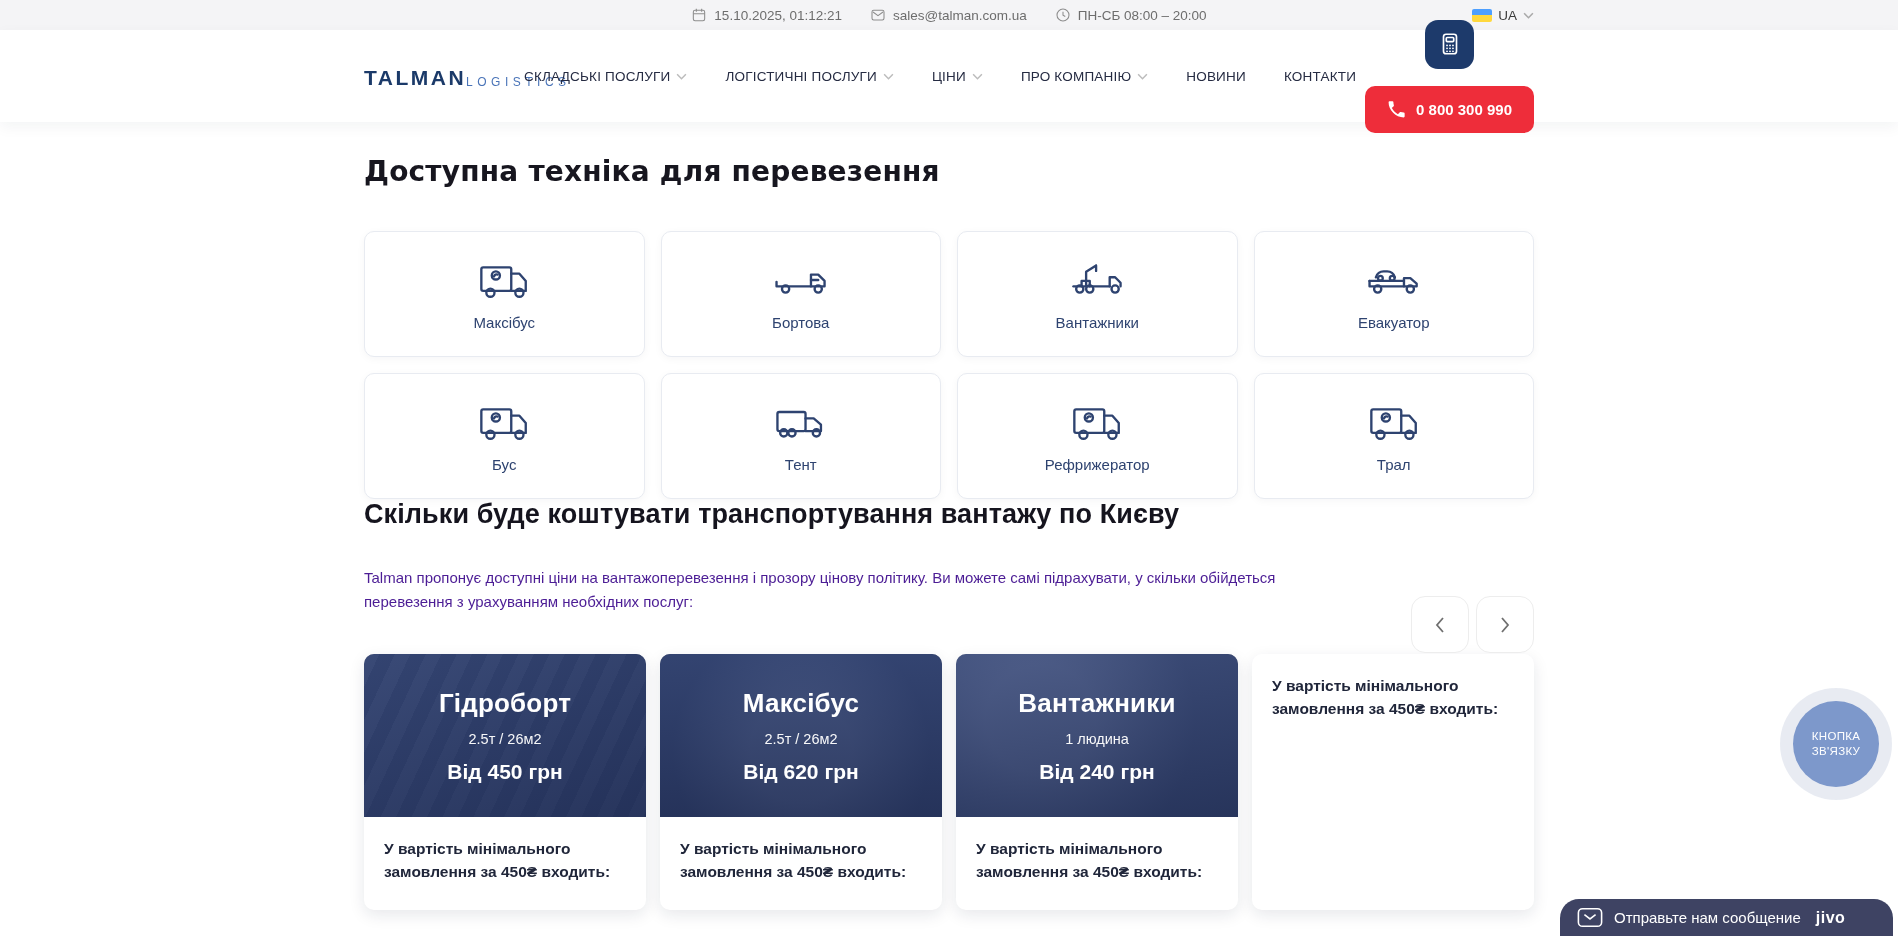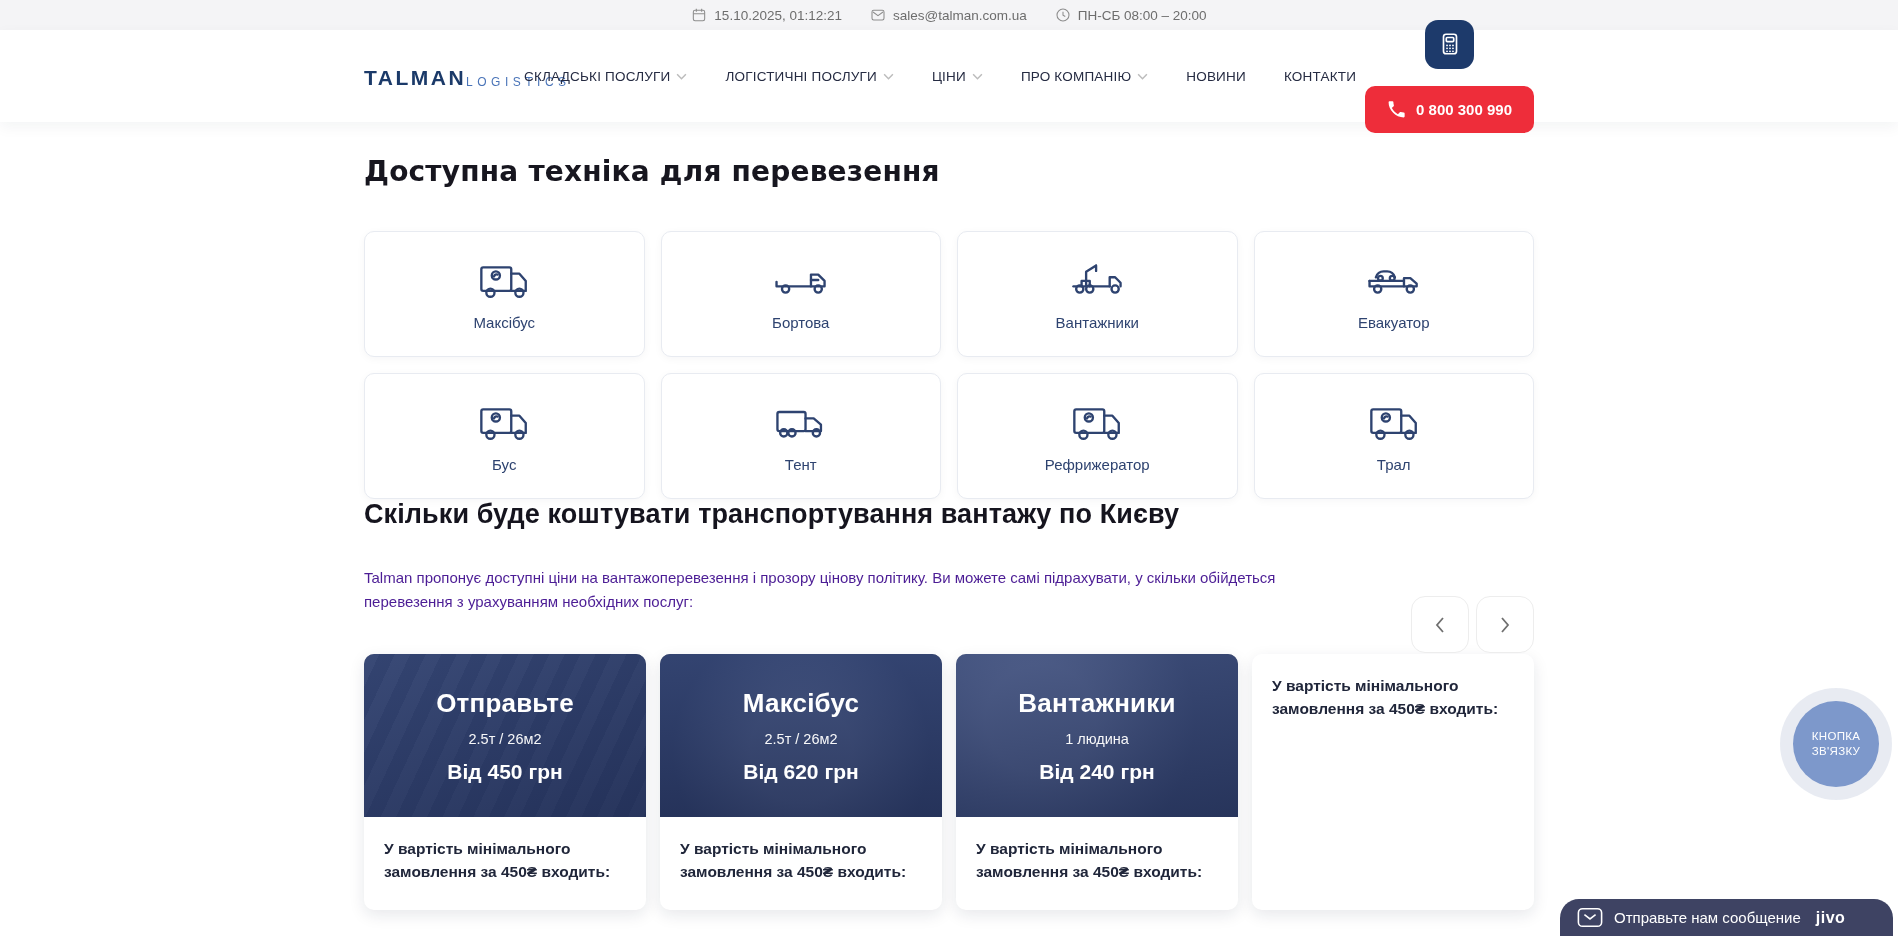--- a/index.html
+++ b/index.html
@@ -154,20 +154,32 @@
       <span>sales@talman.com.ua</span>
     </span>
     <span class="tb-item">
       <svg width="16" height="16" viewBox="0 0 24 24">
           <circle cx="12" cy="12" r="9"></circle>
           <path d="M12 7v5.3l3.4 2"></path>
         </svg>
       <span>ПН-СБ 08:00 – 20:00</span>
     </span>
   </div>
+  <div class="topbar-inner" style="position:absolute; inset:0; pointer-events:none;">
+    <div class="lang" style="pointer-events:auto;">
+      <span class="flag">
+          <span class="b"></span>
+          <span class="y"></span>
+        </span>
+      <span>UA</span>
+      <svg width="11" height="7" viewBox="0 0 12 8">
+          <path d="M1 1.5l5 5 5-5"></path>
+        </svg>
+    </div>
+  </div>
 </div>
 
 <header>
   <div class="header-inner">
     <a class="logo">
       <svg width="42" height="40" viewBox="0 0 48 48">
         <path d="M38 11A17.5 17.5 0 0 0 9 17" stroke="#e23744" stroke-width="6.5" fill="none"></path>
         <path d="M7 14l1 9 8-4z" fill="#e23744"></path>
         <path d="M10 37a17.5 17.5 0 0 0 29-6" stroke="#1b3a69" stroke-width="6.5" fill="none"></path>
         <path d="M41 34l-1-9-8 4z" fill="#1b3a69"></path>
@@ -323,21 +335,21 @@
           <svg width="10" height="16" viewBox="0 0 10 16">
               <path d="M2 1l6 7-6 7"></path>
             </svg>
         </button>
       </div>
     </div>
     <div class="pgrid">
 
         <div class="pcard">
           <div class="pimg">
-            <div class="ptitle">Отправьте</div>
+            <div class="ptitle">Гідроборт</div>
             <div class="psub">2.5т / 26м2</div>
             <div class="pprice">Від 450 грн</div>
           </div>
           <div class="pbody">У вартість мінімального замовлення за 450₴ входить:</div>
         </div>
 
         <div class="pcard">
           <div class="pimg">
             <div class="ptitle">Максібус</div>
             <div class="psub">2.5т / 26м2</div>

